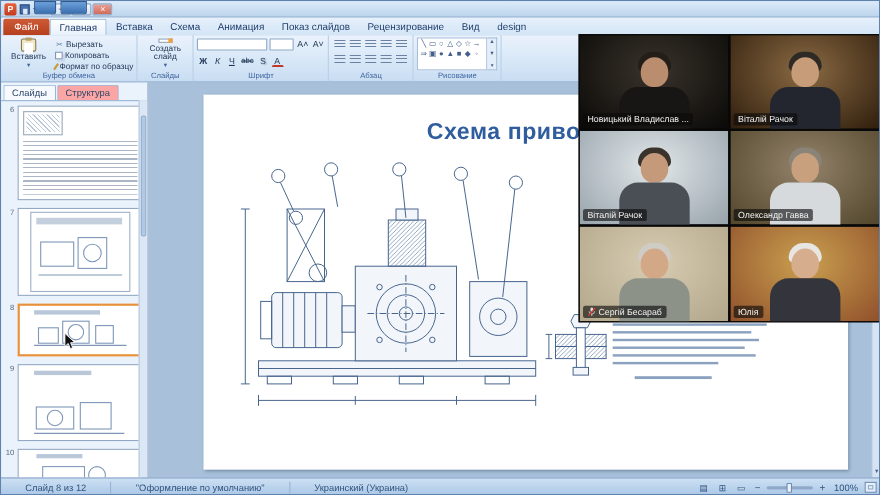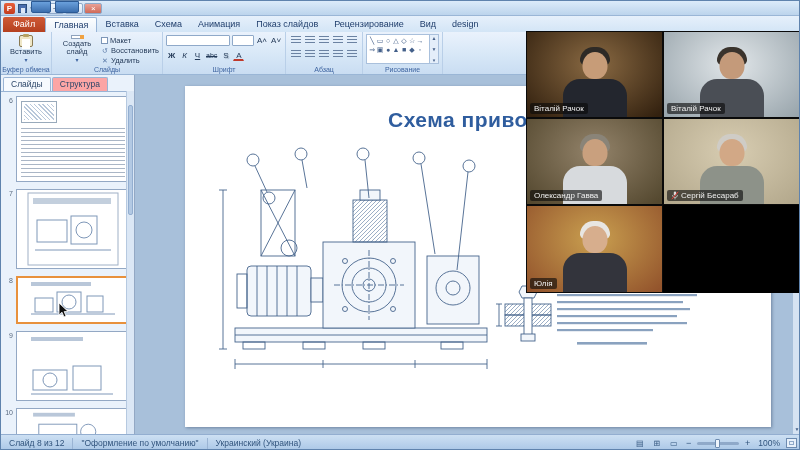--- a/index.html
+++ b/index.html
@@ -120,21 +120,21 @@
     background:#d6e3f2; border-left:1px solid #a8c0da; }
   .main-scroll .mthumb { position:absolute; left:1px; right:1px; top:22px; height:140px;
     background:#b3c9e3; border:1px solid #93aed0; border-radius:2px; }
   .scroll-arrow { position:absolute; left:0; right:0; height:9px; text-align:center;
     font-size:5px; color:#44608a; line-height:9px; }
 
   
   .statusbar { position:absolute; left:0; top:433px; width:800px; height:17px;
     background:linear-gradient(#cde0f3,#a9c6e6); border-top:1px solid #93aed0;
     display:flex; align-items:center; font-size:8.5px; color:#31547d; }
-  .sitem { padding:0 8px; white-space:nowrap; }
+  .sitem { padding:0 22px; white-space:nowrap; }
   .ssep { width:1px; height:11px; background:#9ab4d4; }
   .sright { margin-left:auto; display:flex; align-items:center; gap:4px; padding-right:4px; }
   .viewbtn { width:13px; height:12px; font-size:8px; line-height:12px; text-align:center;
     border:1px solid transparent; color:#31547d; }
   .zoomtrack { width:42px; height:3px; background:#8fa9c9; position:relative; border-radius:2px; }
   .zoomthumb { position:absolute; left:18px; top:-3px; width:5px; height:9px;
     background:#eef4fb; border:1px solid #6d8bb0; border-radius:1px; }
   .zbtn { font-size:9px; color:#31547d; width:9px; text-align:center; }
   .fiticon { width:11px; height:10px; border:1px solid #6d8bb0; background:#e7f0fa; position:relative; }
   .fiticon::after { content:""; position:absolute; inset:2px; border:1px solid #8fa9c9; }
@@ -191,42 +191,42 @@
   </div>
 
   <div class="ribbon">
 
     <div class="rgroup">
       <div class="bigbtn">
         <span class="clipicon"></span>
         <span>Вставить</span>
         <span class="dd">▾</span>
       </div>
+      <div class="smallcol">
+        <span class="sbtn">
+          <span class="sicon">✂</span>
+          <span>Вырезать</span>
+          </span>
+        <span class="sbtn">
+          <span class="boxicon two"></span>
+          <span>Копировать</span>
+          </span>
+        <span class="sbtn">
+          <span class="brush"></span>
+          <span>Формат по образцу</span>
+          </span>
+      </div>
       <span class="glabel">Буфер обмена</span>
     </div>
 
     <div class="rgroup">
       <div class="bigbtn">
         <span class="pageicon"></span>
         <span>Создать слайд</span>
         <span class="dd">▾</span>
-      </div>
-      <div class="smallcol">
-        <span class="sbtn">
-          <span class="boxicon"></span>
-          <span>Макет</span>
-          </span>
-        <span class="sbtn">
-          <span class="sicon">↺</span>
-          <span>Восстановить</span>
-          </span>
-        <span class="sbtn">
-          <span class="sicon">✕</span>
-          <span>Удалить</span>
-          </span>
       </div>
       <span class="glabel">Слайды</span>
     </div>
 
     <div class="rgroup">
       <div class="fontgrid">
         <div class="fontrow">
           <span class="selbox fname"></span>
           <span class="selbox fsize"></span>
           <span class="tbtn">A˄</span>
@@ -483,20 +483,29 @@
         <span class="zoomthumb"></span>
       </span>
       <span class="zbtn">+</span>
       <span class="sitem" style="padding:0 2px">100%</span>
       <span class="fiticon"></span>
     </div>
   </div>
 
   <div class="overlay">
 
+    <div class="tile" style="background: radial-gradient(at 50% 38%, rgb(58, 51, 43) 0%, rgb(12, 11, 9) 95%);">
+      <span class="p-hair" style="background: rgb(36, 30, 24);"></span>
+      <span class="p-head" style="background: rgb(185, 141, 110);"></span>
+      <span class="p-torso" style="background: rgb(24, 22, 20);"></span>
+      <span class="namelabel">
+
+        <span>Новицький Владислав ...</span>
+      </span>
+    </div>
 
     <div class="tile" style="background: radial-gradient(at 50% 38%, rgb(138, 106, 67) 0%, rgb(51, 33, 15) 95%);">
       <span class="p-hair" style="background: rgb(46, 42, 38);"></span>
       <span class="p-head" style="background: rgb(199, 156, 120);"></span>
       <span class="p-torso" style="background: rgb(35, 38, 46);"></span>
       <span class="namelabel">
 
         <span>Віталій Рачок</span>
       </span>
     </div>

